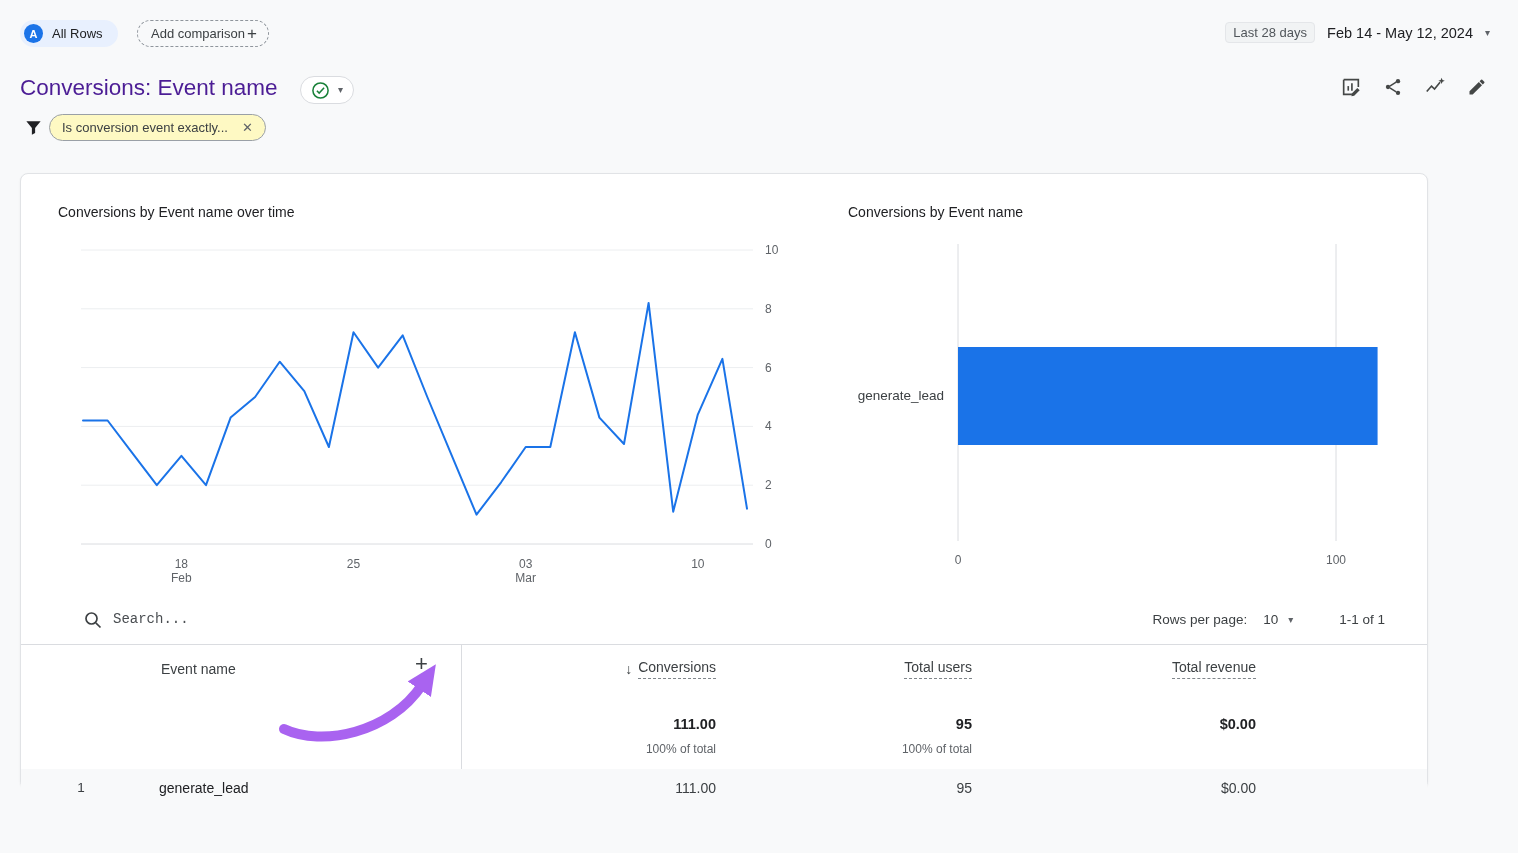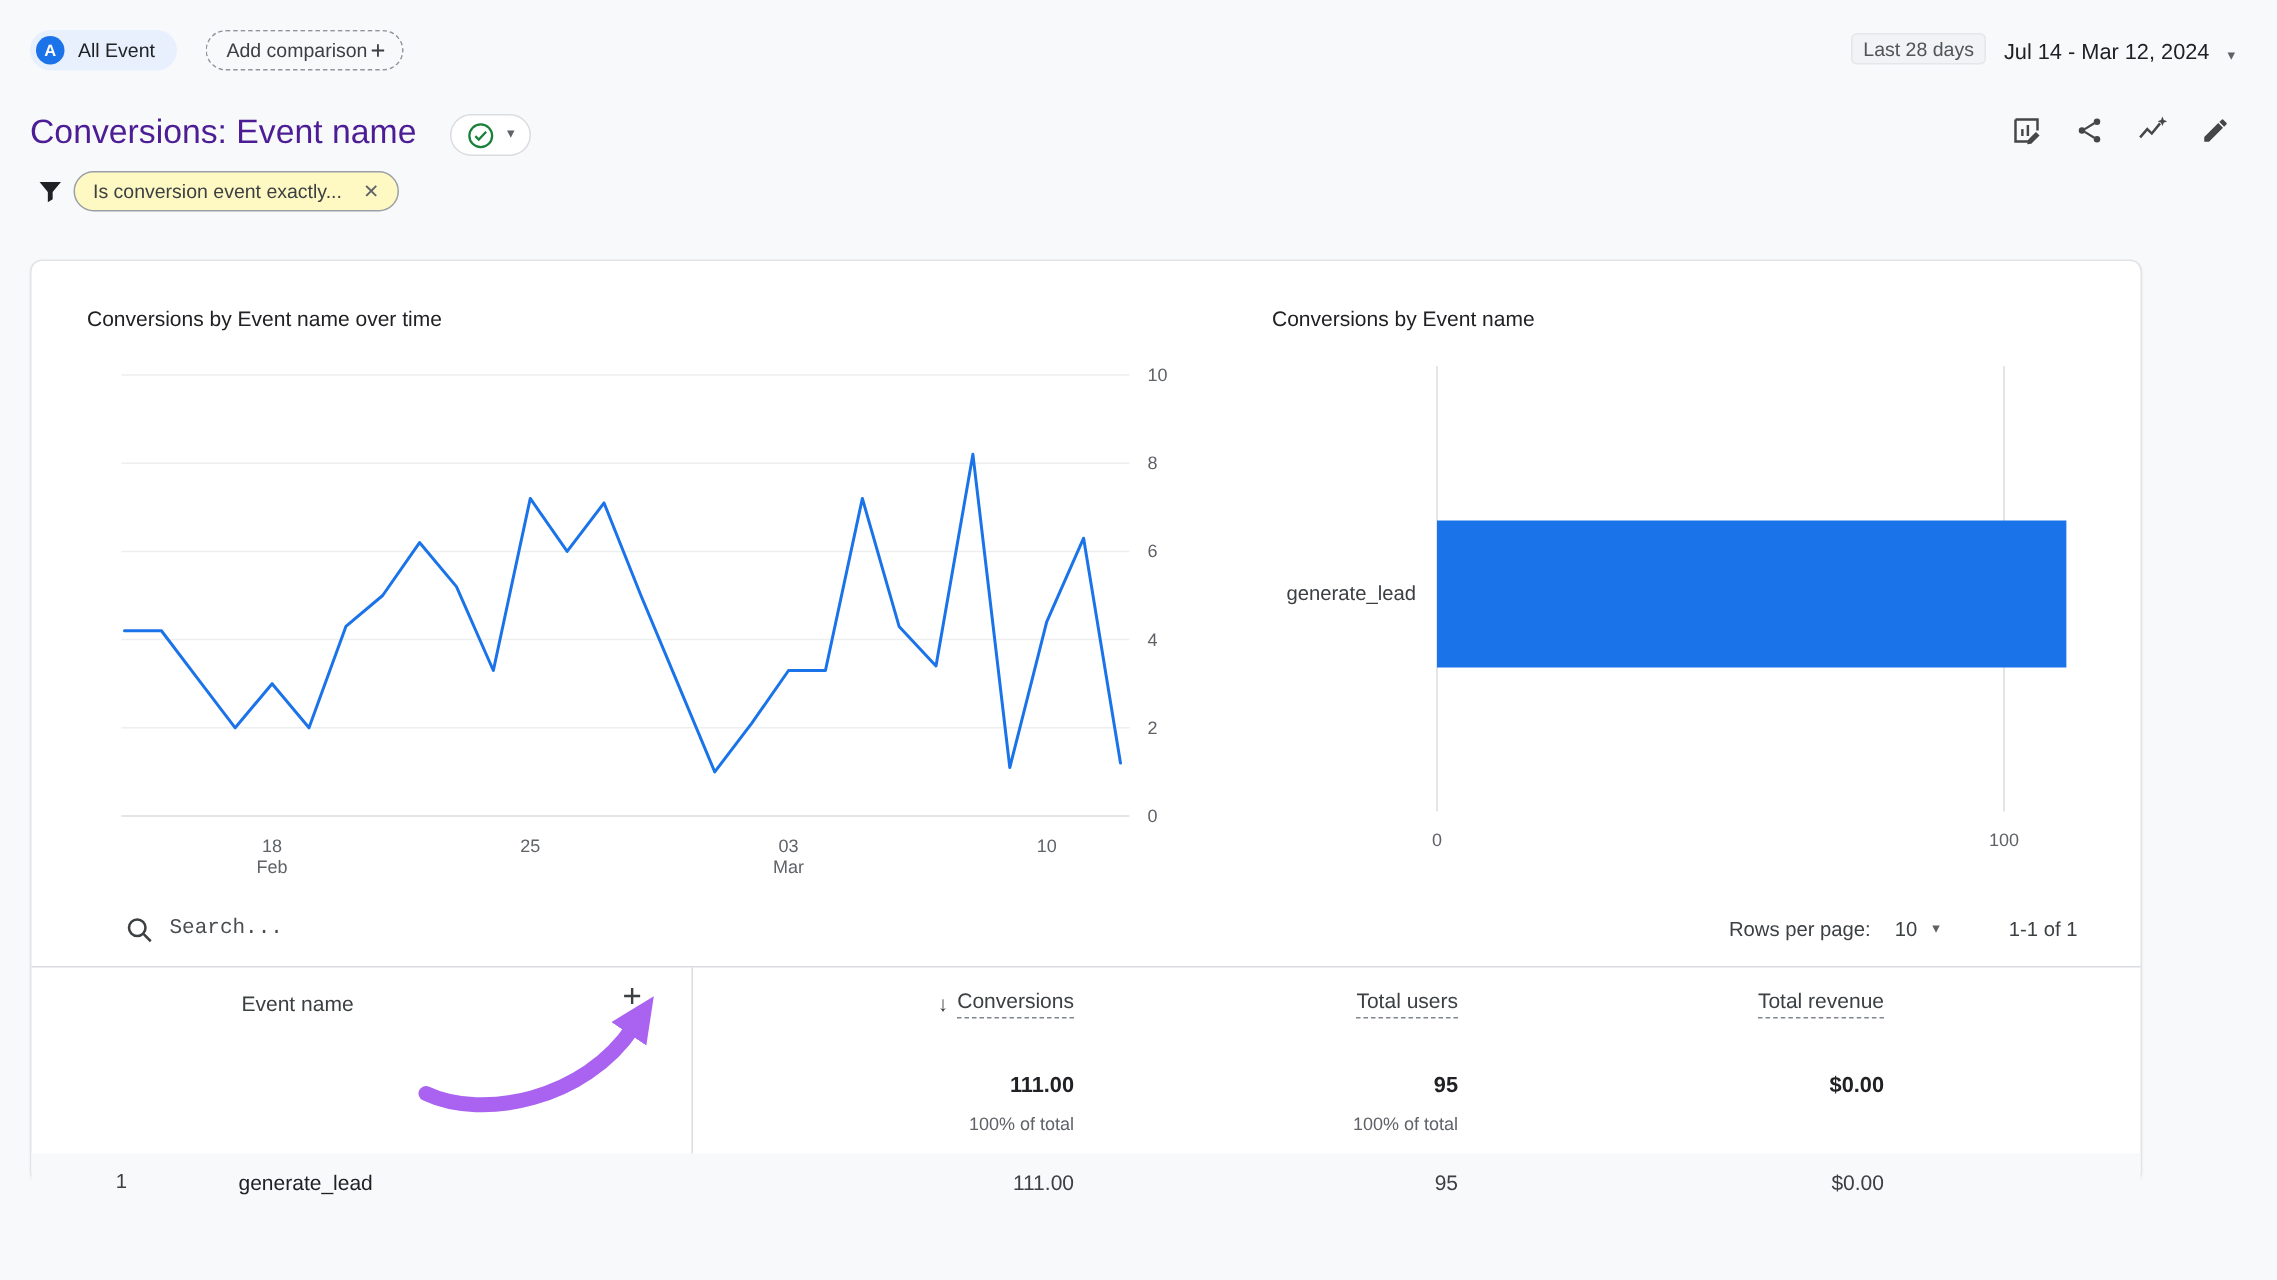--- a/index.html
+++ b/index.html
@@ -8,21 +8,21 @@
        font-family:"Liberation Sans","DejaVu Sans",sans-serif}
 
   
   .chip{position:absolute;display:flex;align-items:center;height:27px;border-radius:14px;
         font-size:13px;cursor:pointer;white-space:nowrap}
   .chip-blue{left:20px;top:20px;background:var(--chipblue);padding:0 15px 0 4px;gap:9px;color:#202124}
   .avatar{width:19px;height:19px;border-radius:50%;background:var(--accent);color:#fff;
           font-size:11px;font-weight:bold;display:flex;align-items:center;justify-content:center}
   .chip-dashed{left:137px;top:20px;border:1px dashed #8f959c;padding:0 11px 0 13px;gap:2px;color:#3c4043}
   .plus-glyph{font-size:17px;line-height:1;color:#3c4043}
-  .date-area{position:absolute;right:28px;top:22px;display:flex;align-items:flex-end;gap:12px;cursor:pointer}
+  .date-area{position:absolute;right:28px;top:22px;display:flex;align-items:center;gap:12px;cursor:pointer}
   .date-label{font-size:13px;color:#50555a;background:#f1f3f4;border:1px solid #e4e6e9;
               border-radius:4px;padding:2px 7px}
   .date-range{font-size:14.5px;color:#202124}
   .caret{font-size:10px;color:#5f6368;line-height:1}
 
   
   .page-title{position:absolute;left:20px;top:75px;font-size:22.5px;font-weight:400;color:#4c1d95}
   .status-pill{position:absolute;left:300px;top:76px;height:28px;display:flex;align-items:center;
                gap:8px;padding:0 10px;border:1px solid #dadce0;border-radius:15px;background:#fff;cursor:pointer}
   .action-icons{position:absolute;right:29px;top:75px;display:flex;gap:18px;align-items:center}
@@ -74,31 +74,31 @@
   .row-dim{position:absolute;left:138px;top:11px;font-size:14px;color:#202124}
   .row-val{position:absolute;top:11px;font-size:14px;color:#3c4043;text-align:right}
 
   .annot-arrow{position:absolute;left:235px;top:485px;pointer-events:none}
 </style>
 </head>
 <body>
 
 <div class="chip chip-blue">
   <span class="avatar">A</span>
-  <span>All Event</span>
+  <span>All Rows</span>
 </div>
 
 <div class="chip chip-dashed">
   <span>Add comparison</span>
   <span class="plus-glyph">+</span>
 </div>
 
 <div class="date-area">
   <span class="date-label">Last 28 days</span>
-  <span class="date-range">Jul 14 - Mar 12, 2024</span>
+  <span class="date-range">Feb 14 - May 12, 2024</span>
   <span class="caret">▾</span>
 </div>
 
 <h1 class="page-title">Conversions: Event name</h1>
 
 <div class="status-pill">
   <span style="display:flex">
     <svg width="19" height="19" viewBox="0 0 20 20">
       <circle cx="10" cy="10" r="8" fill="none" stroke="var(--green)" stroke-width="1.6"></circle>
       <path d="M6.2,10.3 l2.4,2.4 l5.2,-5.5" fill="none" stroke="var(--green)" stroke-width="1.6"></path>

